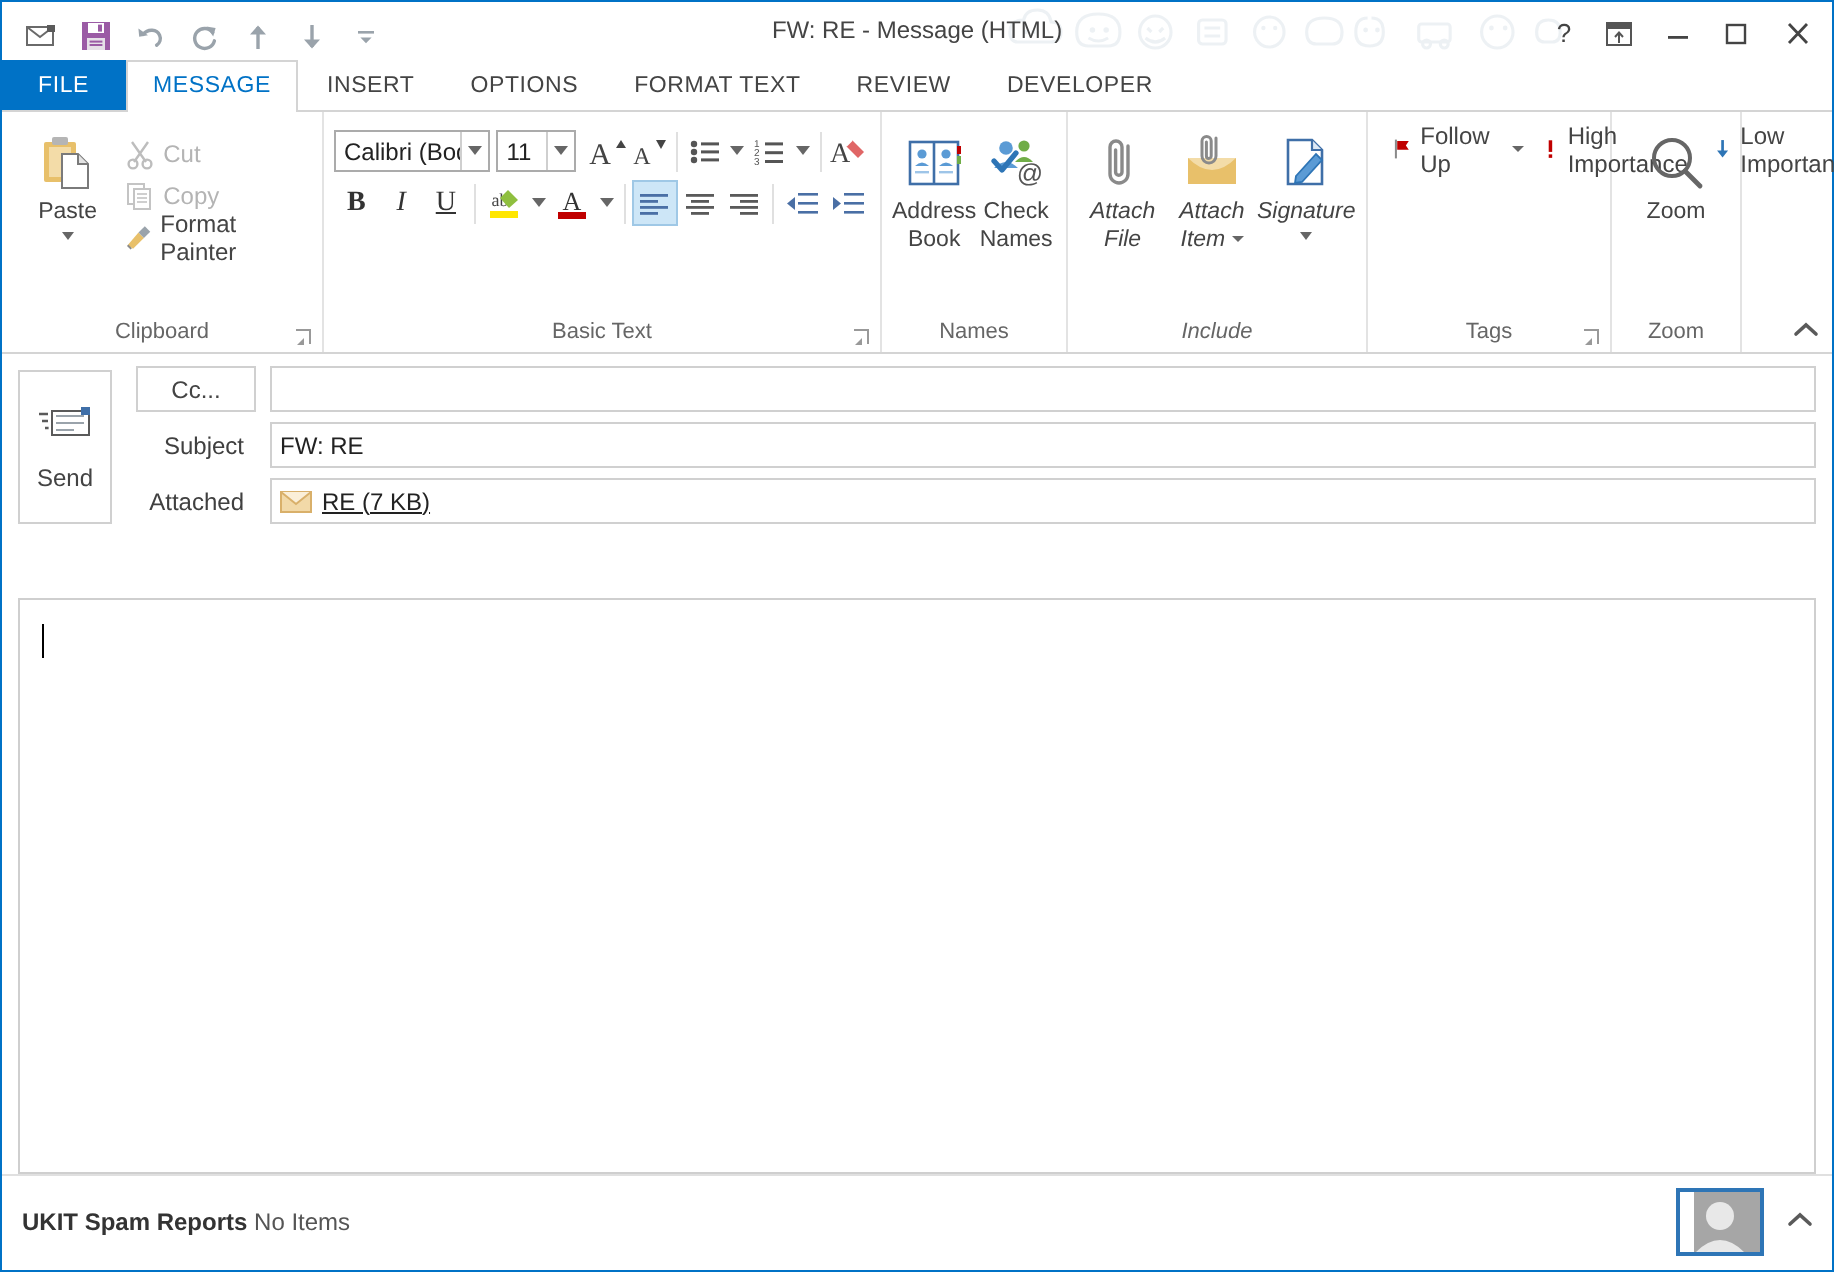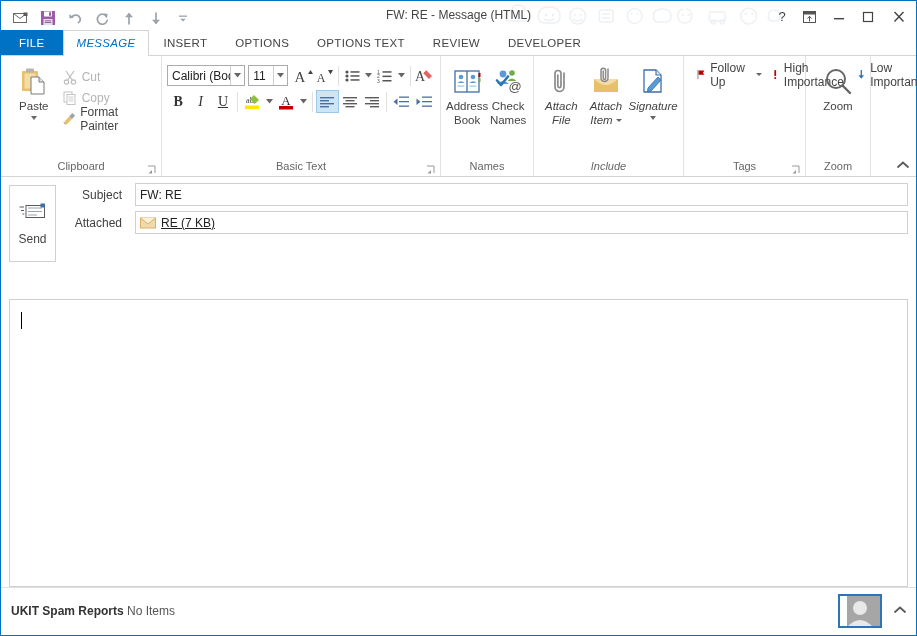--- a/index.html
+++ b/index.html
@@ -67,21 +67,20 @@
   .tab.file {
     background: #0072c6; color: #fff;
     padding: 0 17px; font-weight: normal;
   }
   .tab.active {
     color: #0072c6;
     background: #fff;
     border-color: #d4d4d4;
     margin-bottom: -1px;
     padding-bottom: 1px;
-    font-style: italic;
   }
 
   
   .ribbon {
     height: 121px; flex: 0 0 121px;
     display: flex; align-items: stretch;
     background: #fff;
     border-bottom: 1px solid #d4d4d4;
     position: relative;
   }
@@ -373,21 +372,21 @@
         </svg>
       </div>
     </div>
   </div>
 
   <div class="tabstrip">
     <div class="tab file">FILE</div>
     <div class="tab active">MESSAGE</div>
     <div class="tab">INSERT</div>
     <div class="tab">OPTIONS</div>
-    <div class="tab">OPTIONS TEXT</div>
+    <div class="tab">FORMAT TEXT</div>
     <div class="tab">REVIEW</div>
     <div class="tab">DEVELOPER</div>
   </div>
 
   <div class="ribbon">
 
     <div class="group clipboard">
       <div class="group-body">
         <div class="bigbtn" style="margin-left:4px;">
           <div class="ico">
@@ -748,20 +747,26 @@
             <rect x="21.5" y="1.5" width="4.5" height="4" fill="#3f6fa8"></rect>
             <path d="M0.5 5 h4.5 M2 8.5 h3 M3.5 12 h1.8" stroke="#5a5a5a" stroke-width="1.2"></path>
           </svg>
         </div>
         <div>Send</div>
       </div>
     </div>
 
     <div class="fields">
       <div class="frow">
+        <div class="fbtn">Cc...</div>
+        <div class="finput">
+          <span></span>
+        </div>
+      </div>
+      <div class="frow">
         <div class="flabel">Subject</div>
         <div class="finput">
           <span>FW: RE</span>
         </div>
       </div>
       <div class="frow">
         <div class="flabel">Attached</div>
         <div class="finput">
           <svg width="16" height="12" viewBox="0 0 16 12">
             <rect x="0.5" y="1" width="15" height="10" fill="#f2d9a8" stroke="#d9b06a"></rect>

